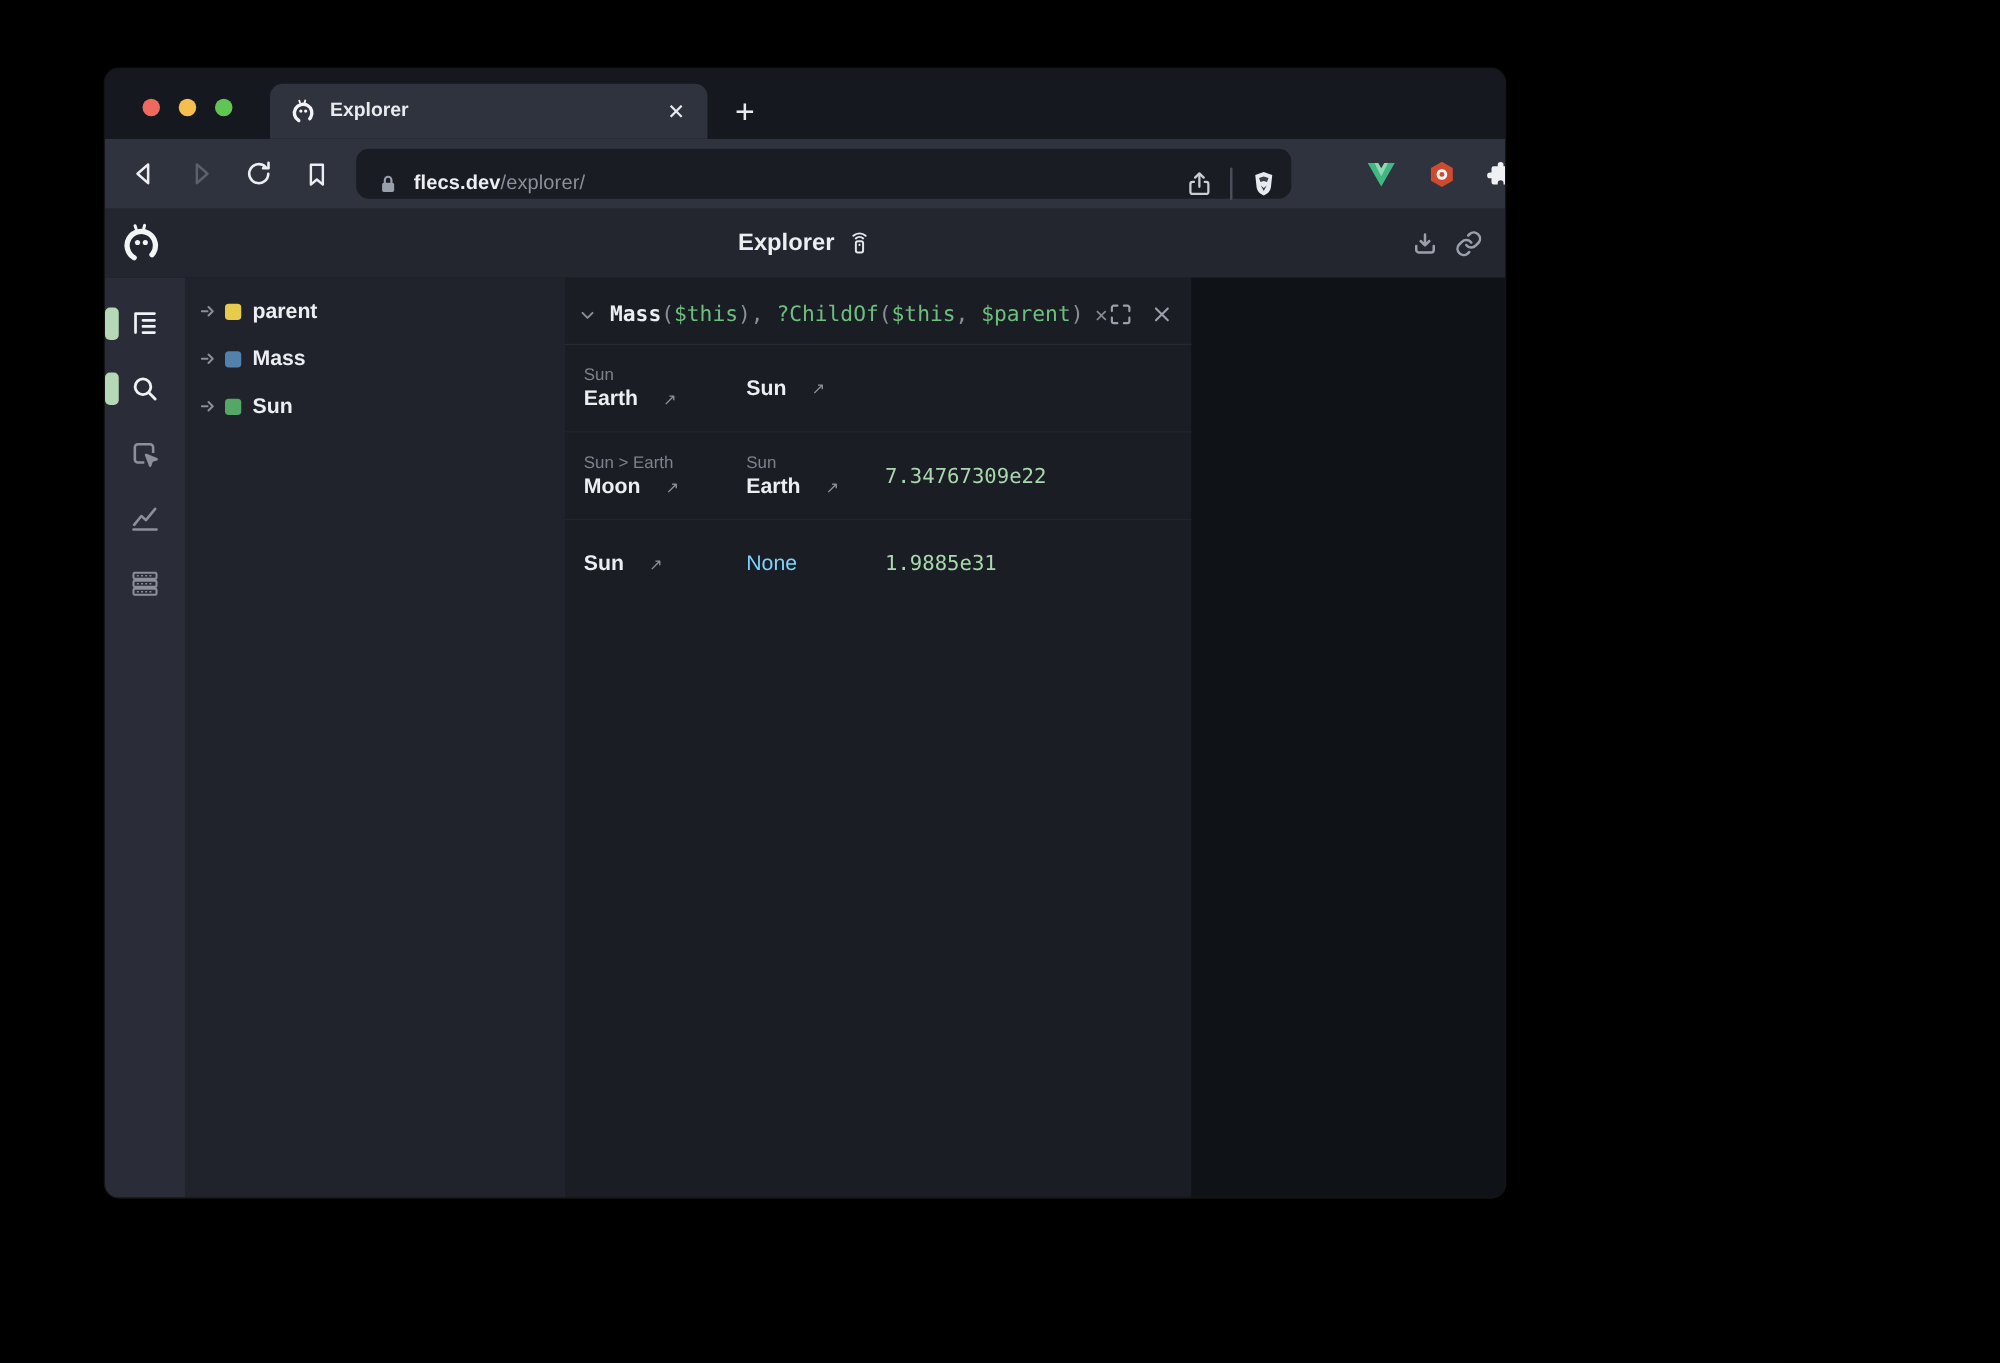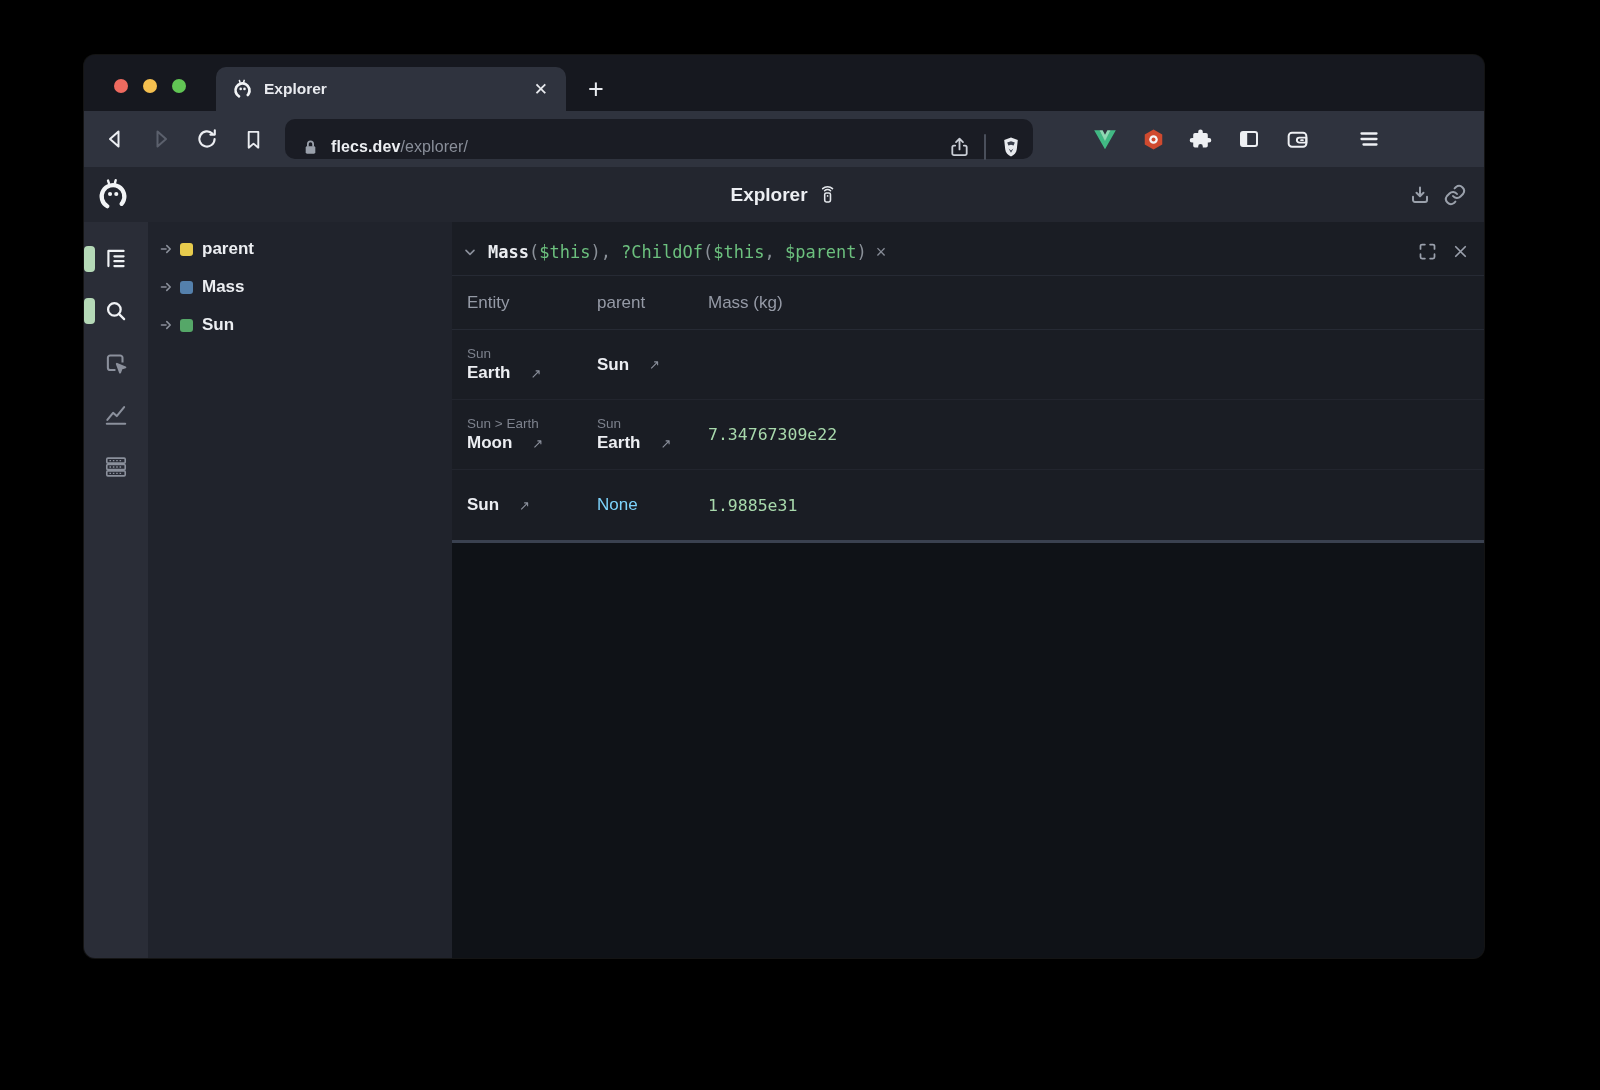--- a/index.html
+++ b/index.html
@@ -1,21 +1,21 @@
 <!DOCTYPE html>
 <html><head>
 <meta charset="utf-8">
 <style>
   * { margin:0; padding:0; box-sizing:border-box; }
   html,body { background:#000; width:1600px; height:1090px; overflow:hidden; }
   body { font-family:"Liberation Sans", sans-serif; -webkit-font-smoothing:antialiased; }
   .stage { position:relative; width:1600px; height:1090px; background:#000; }
 
   .window {
-    position:absolute; left:84px; top:55px; width:1400px; height:903px;
+    position:absolute; left:84px; top:55px; width:1120px; height:903px;
     background:#171921; border-radius:11px; overflow:hidden;
     box-shadow:0 0 0 1px rgba(255,255,255,.08), 0 30px 80px rgba(0,0,0,.6);
     display:flex; flex-direction:column;
   }
 
   
   .tabbar { height:56px; background:#16181f; display:flex; align-items:flex-end; flex:none; position:relative; }
   .traffic { position:absolute; left:30px; top:24px; display:flex; gap:15px; }
   .traffic span { width:14px; height:14px; border-radius:50%; display:block; }
   .tl-red { background:#ee6a5f; } .tl-yellow { background:#f4bf4f; } .tl-green { background:#61c554; }
@@ -58,21 +58,21 @@
   .strip-item.active { color:#f0f2f5; }
   .strip-item .pill { display:none; position:absolute; left:0; top:13px; width:11px; height:26px; border-radius:4px; background:#b5d9b7; }
   .strip-item.active .pill { display:block; }
 
   .treepanel { width:304px; background:#20232c; flex:none; padding-top:8px; }
   .tree-row { height:38px; display:flex; align-items:center; padding-left:12px; gap:8px; }
   .tree-chevron { color:#8a8f9a; display:flex; flex:none; }
   .tree-swatch { width:13px; height:13px; border-radius:3px; flex:none; margin-right:1px; }
   .tree-label { color:#eceef2; font-size:17px; font-weight:600; }
 
-  .content { flex:1; background:#0f1217; display:flex; flex-direction:column; min-width:0; }
+  .content { flex:1; background:#0f1217; display:flex; flex-direction:row; min-width:0; }
   .panel-top { background:#1a1d24; padding-top:6px; }
 
   .qrow { height:48px; display:flex; align-items:center; padding:0 14px 0 6px; border-bottom:1px solid #262a34; }
   .q-collapse { width:24px; display:flex; justify-content:center; color:#8a8f9a; flex:none; }
   .q-expr { margin-left:6px; font-family:"DejaVu Sans Mono", monospace; font-size:17px; white-space:pre; }
   .tok-ident { color:#eceef2; font-weight:700; }
   .tok-punct { color:#8a9098; }
   .tok-var { color:#6cc07e; }
   .q-clear { margin-left:9px; color:#868b96; font-size:18px; line-height:1; }
   .q-right { margin-left:auto; display:flex; align-items:center; gap:13px; color:#9aa0ac; }
@@ -347,25 +347,20 @@
                 </svg>
               </span>
               <span>
                 <svg width="19" height="19" viewBox="0 0 24 24" fill="none" stroke="currentColor" stroke-width="2.1" stroke-linecap="round">
                     <path d="M6 6l12 12M18 6 6 18"></path>
                   </svg>
               </span>
             </span>
           </div>
 
-          <div class="grid thead">
-            <span class="th">Entity</span>
-            <span class="th">parent</span>
-            <span class="th">Mass (kg)</span>
-          </div>
 
           <div>
         <div class="grid trow">
           <div class="cell-stack cell-entity">
             <span class="cell-path">Sun</span>
             <span class="cell-main">
                     <span>Earth</span>
                     <span class="open-arrow">↗</span>
                   </span>
           </div>

